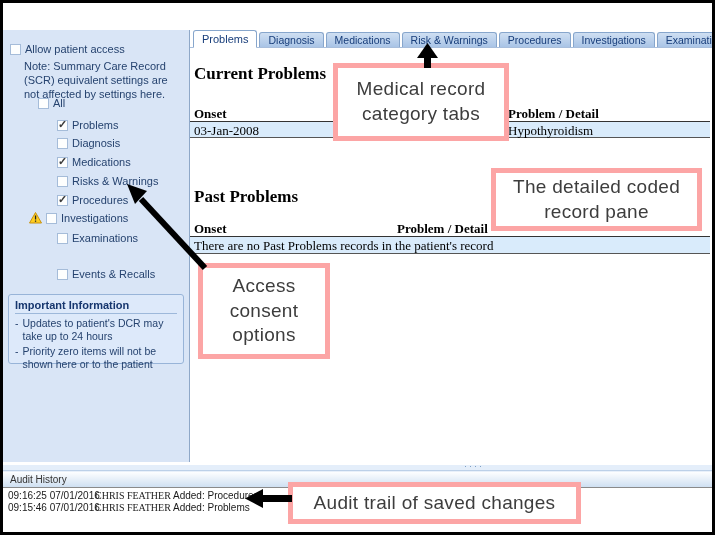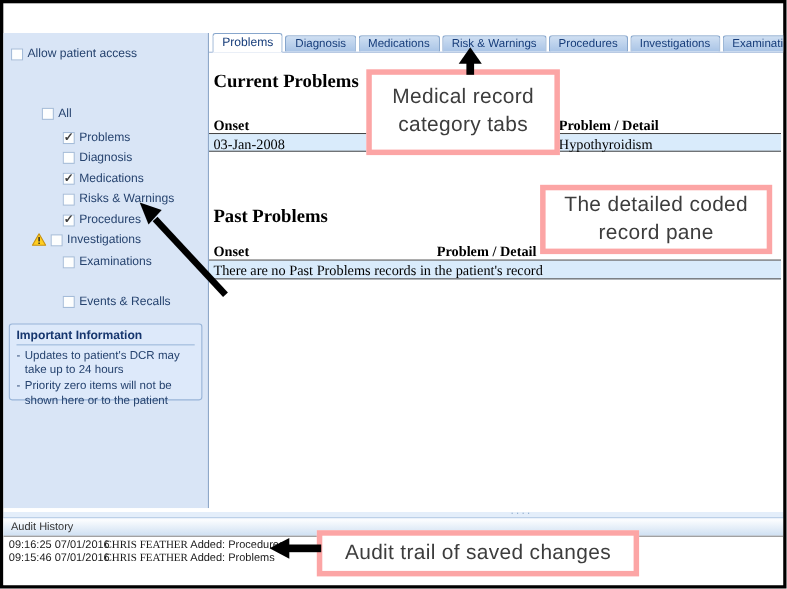--- a/index.html
+++ b/index.html
@@ -123,20 +123,21 @@
 <body>
 
 <div class="screen">
 
 
   <div class="sidebar">
     <div class="sb-row" style="left:7px; top:13px;">
       <span class="checkbox"></span>
       <span class="sb-label">Allow patient access</span>
     </div>
+    <div class="sb-note">Note: Summary Care Record (SCR) equivalent settings are not affected by settings here.</div>
     <div class="sb-row" style="left:35px; top:56px;margin-top:11px;">
       <span class="checkbox"></span>
       <span class="sb-label">All</span>
     </div>
 
     <div class="sb-row" style="left:54px; top:89px;">
       <span class="checkbox checked"></span>
       <span class="sb-label">Problems</span>
     </div>
     <div class="sb-row" style="left:54px; top:107px;">
@@ -251,20 +252,21 @@
     </div>
     <div class="audit-row" style="top:31px;">
       <span class="audit-time">09:15:46 07/01/2016</span>
       <span class="audit-user">CHRIS FEATHER</span>
       <span class="audit-action">Added: Problems</span>
     </div>
   </div>
 
   <div class="callout" style="left:330px; top:60px; width:176px; height:78px;">Medical record category tabs</div>
   <div class="callout" style="left:488px; top:165px; width:211px; height:63px;">The detailed coded record pane</div>
+  <div class="callout" style="left:195px; top:260px; width:132px; height:96px; padding:0 14px;">Access consent options</div>
   <div class="callout" style="left:285px; top:479px; width:293px; height:42px;">Audit trail of saved changes</div>
 
   <svg class="arrow-layer">
     <g>
       <rect x="421" y="53" width="7" height="12" fill="#000"></rect>
       <polygon points="424.5,40 414,55 435,55" fill="#000"></polygon>
     </g>
     <g>
       <line x1="202" y1="265" x2="138" y2="196" stroke="#000" stroke-width="6"></line>
       <polygon points="124,181 144,188 132,201" fill="#000"></polygon>

